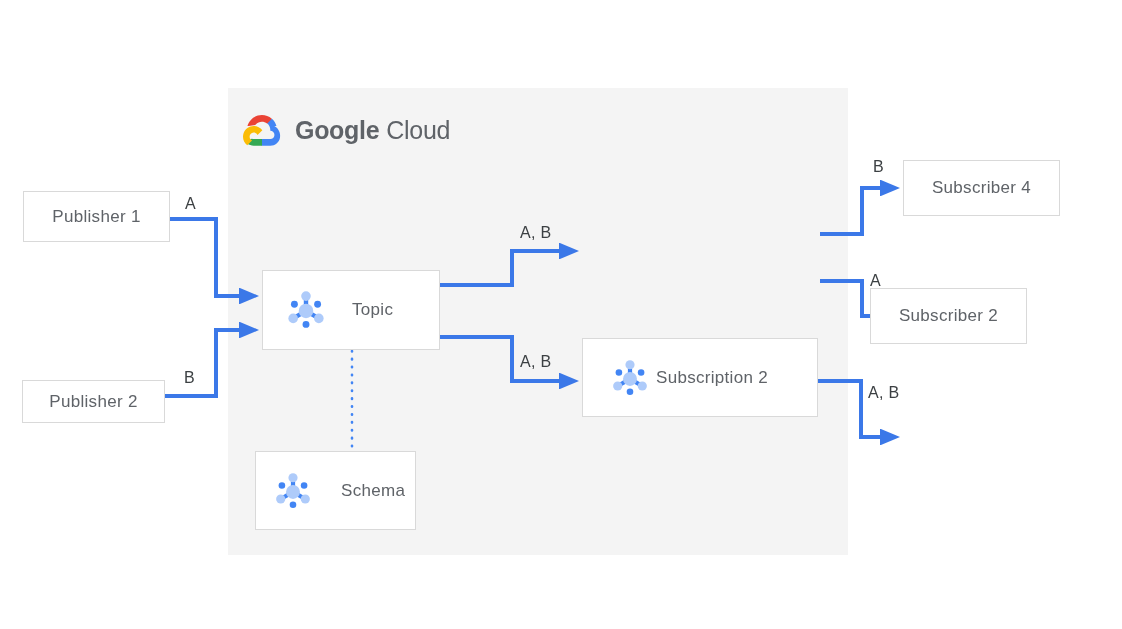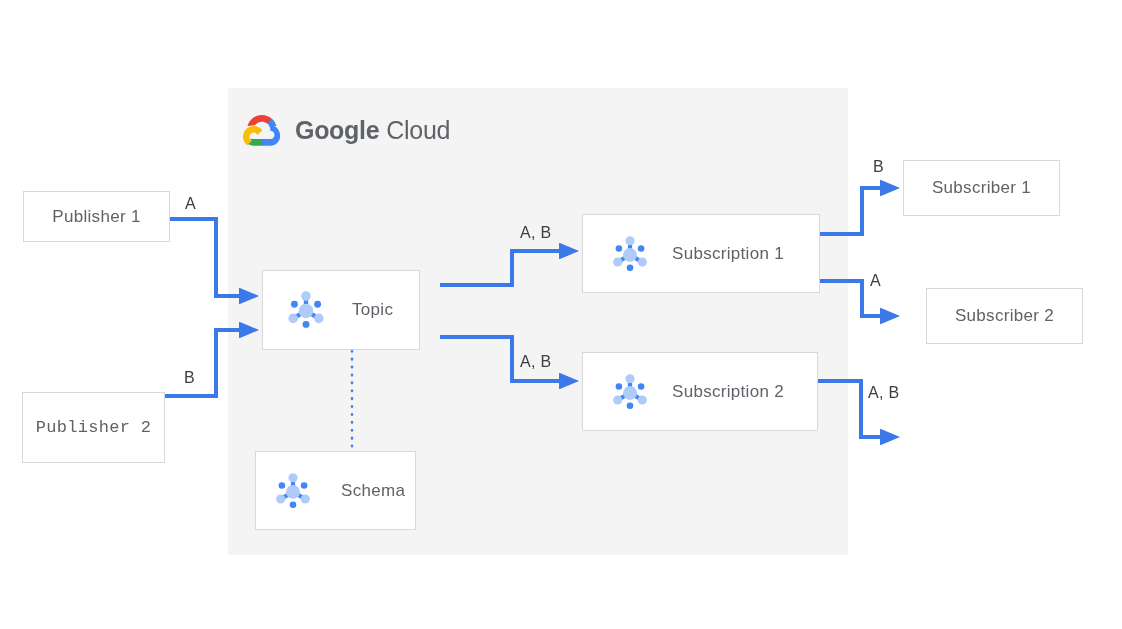--- a/index.html
+++ b/index.html
@@ -22,27 +22,27 @@
 
   .node {
     position:absolute; background:#ffffff; border:1px solid #d9d9d9;
     display:flex; align-items:center; color:#5f6368; font-size:17px;
     letter-spacing:0.3px; white-space:nowrap;
   }
   .node.centered { justify-content:center; }
   .ps-icon { display:block; flex:0 0 auto; }
 
   #n-publisher1   { left:23px;  top:191px; width:147px; height:51px; }
-  #n-publisher2   { left:22px;  top:392px; width:143px; height:71px;font-family:Liberation Mono, monospace; }
-  #n-topic        { left:262px; top:270px; width:158px; height:80px; padding-left:20px; gap:23px; }
+  #n-publisher2   { left:22px;  top:380px; width:143px; height:43px; }
+  #n-topic        { left:262px; top:270px; width:178px; height:80px; padding-left:20px; gap:23px; }
   #n-schema       { left:255px; top:451px; width:161px; height:79px; padding-left:15px; gap:26px; }
   #n-subscription1{ left:582px; top:214px; width:238px; height:79px; padding-left:25px; gap:20px; }
-  #n-subscription2{ left:582px; top:352px; width:236px; height:79px; padding-left:25px; gap:20px; }
+  #n-subscription2{ left:582px; top:338px; width:236px; height:79px; padding-left:25px; gap:4px; }
   #n-subscriber1  { left:903px; top:160px; width:157px; height:56px; }
-  #n-subscriber2  { left:926px; top:288px; width:157px; height:56px; }
+  #n-subscriber2  { left:870px; top:288px; width:157px; height:56px; }
   #n-subscriber3  { left:903px; top:409px; width:157px; height:56px; }
 
   .edge-label { position:absolute; font-size:16px; color:#3c4043; letter-spacing:0.3px; }
   #el-a1  { left:185px; top:195px; }
   #el-b2  { left:184px; top:369px; }
   #el-ab1 { left:520px; top:224px; }
   #el-ab2 { left:520px; top:353px; }
   #el-b3  { left:873px; top:158px; }
   #el-a4  { left:870px; top:272px; }
   #el-ab5 { left:868px; top:384px; }
@@ -117,36 +117,30 @@
     <span>Topic</span>
   </div>
 
   <div class="node" id="n-schema">
     <svg class="ps-icon" width="44" height="44">
         <use href="#pubsub-icon"></use>
       </svg>
     <span>Schema</span>
   </div>
 
-  <div class="node" id="n-subscription1">
-    <svg class="ps-icon" width="44" height="44">
-        <use href="#pubsub-icon"></use>
-      </svg>
-    <span>Subscription 1</span>
-  </div>
 
   <div class="node" id="n-subscription2">
     <svg class="ps-icon" width="44" height="44">
         <use href="#pubsub-icon"></use>
       </svg>
     <span>Subscription 2</span>
   </div>
 
   <div class="node centered" id="n-subscriber1">
-    <span>Subscriber 1</span>
+    <span>Subscriber 4</span>
   </div>
   <div class="node centered" id="n-subscriber2">
     <span>Subscriber 2</span>
   </div>
 
   <span class="edge-label" id="el-a1">A</span>
   <span class="edge-label" id="el-b2">B</span>
   <span class="edge-label" id="el-ab1">A, B</span>
   <span class="edge-label" id="el-ab2">A, B</span>
   <span class="edge-label" id="el-b3">B</span>

